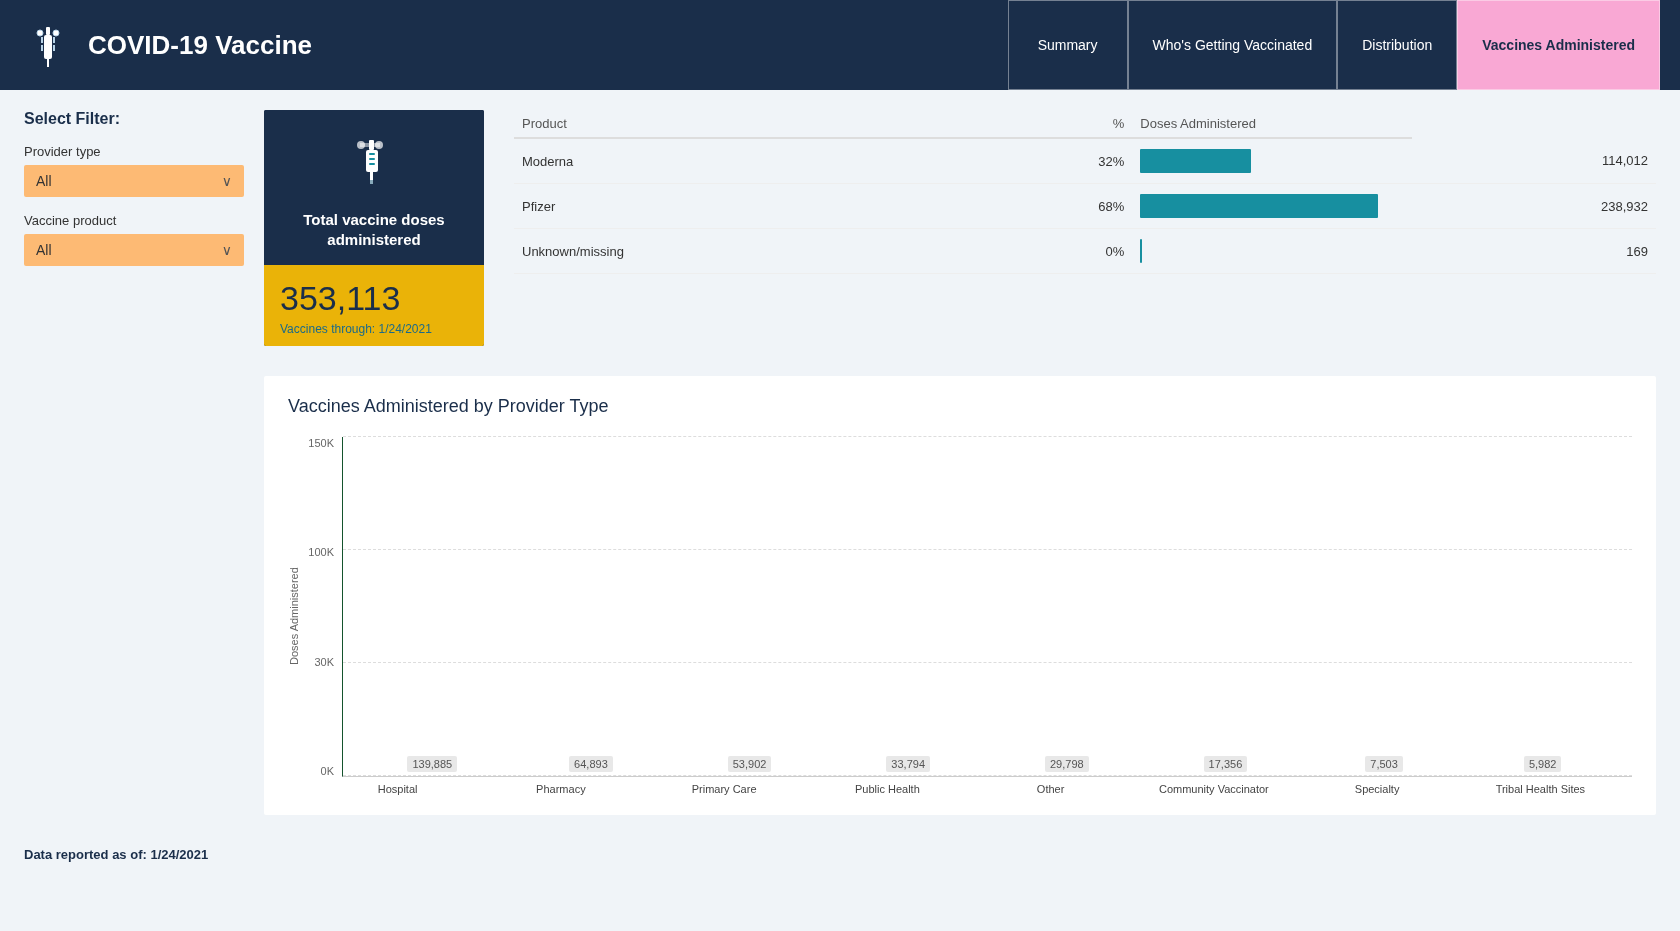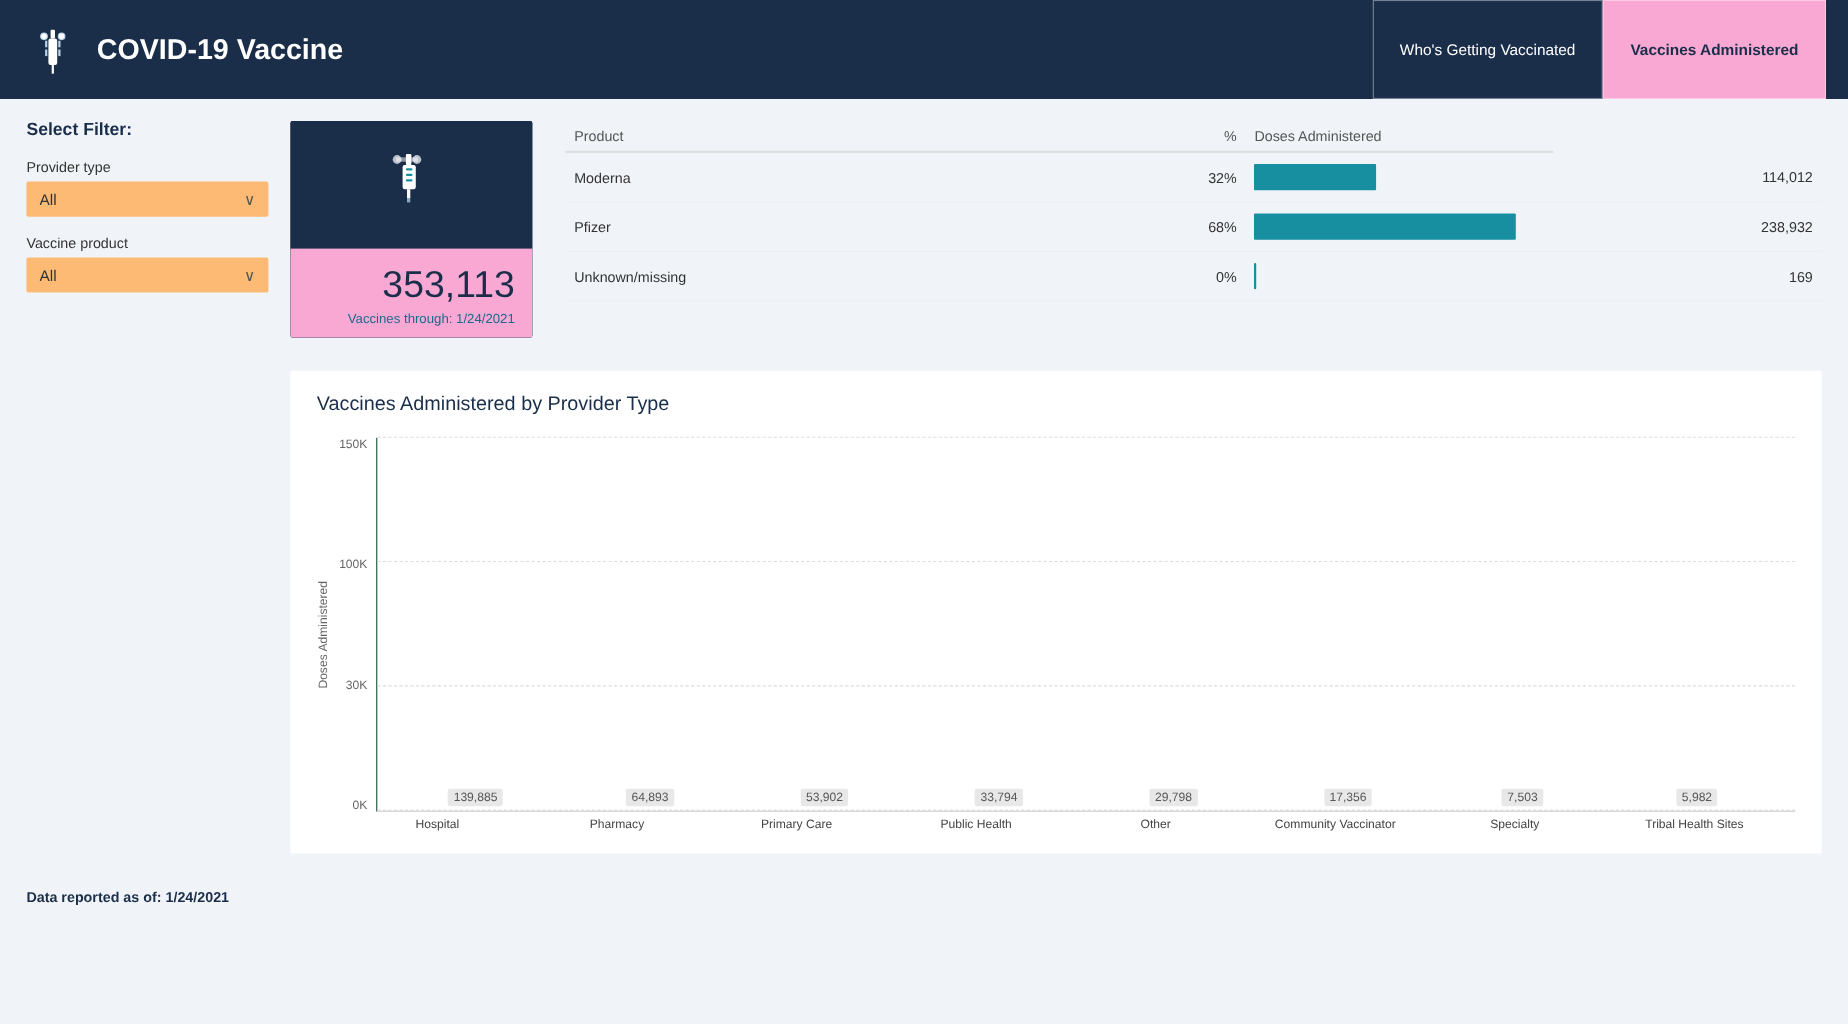--- a/index.html
+++ b/index.html
@@ -133,23 +133,23 @@
       font-size: 42px;
       margin-bottom: 10px;
     }
     .total-card-label {
       font-size: 15px;
       font-weight: 600;
       color: white;
       line-height: 1.3;
     }
     .total-card-bottom {
-      background: #f9a8d4;
+      background: #eab308;
       padding: 14px 16px 10px;
-      text-align: right;
+      text-align: left;
     }
     .total-number {
       font-size: 34px;
       font-weight: 300;
       color: #1a2e4a;
     }
     .total-date {
       font-size: 12px;
       color: #1a6a8a;
       margin-top: 4px;
@@ -328,21 +328,23 @@
             <rect x="13" y="20" width="2" height="6" fill="#b8d4e8"></rect>
             <rect x="25" y="20" width="2" height="6" fill="#b8d4e8"></rect>
             <circle cx="28" cy="8" r="3" fill="white" stroke="#b8d4e8" stroke-width="1"></circle>
             <circle cx="12" cy="8" r="3" fill="white" stroke="#b8d4e8" stroke-width="1"></circle>
           </g>
         </svg>
       </div>
       <span class="header-title">COVID-19 Vaccine</span>
     </div>
     <nav class="nav-tabs">
+      <div class="nav-tab">Summary</div>
       <div class="nav-tab">Who's Getting Vaccinated</div>
+      <div class="nav-tab">Distribution</div>
       <div class="nav-tab active">Vaccines Administered</div>
     </nav>
   </div>
 
   <div class="main clearfix">
 
     <div class="filter-section">
       <div class="filter-title">Select Filter:</div>
 
       <div class="filter-label">Provider type</div>
@@ -378,20 +380,21 @@
                   <rect x="20" y="18" width="6" height="2" fill="#178fa0" rx="1"></rect>
                   <rect x="20" y="23" width="6" height="2" fill="#178fa0" rx="1"></rect>
                   <rect x="20" y="28" width="6" height="2" fill="#178fa0" rx="1"></rect>
 
                   <circle cx="30" cy="10" r="4" fill="white" opacity="0.7"></circle>
                   <circle cx="12" cy="10" r="4" fill="white" opacity="0.7"></circle>
                   <rect x="11" y="8" width="20" height="4" fill="white" opacity="0.5"></rect>
                 </g>
               </svg>
             </div>
+            <div class="total-card-label">Total vaccine doses administered</div>
           </div>
           <div class="total-card-bottom">
             <div class="total-number">353,113</div>
             <div class="total-date">Vaccines through: 1/24/2021</div>
           </div>
         </div>
 
         <div class="product-table">
           <table>
             <thead>

